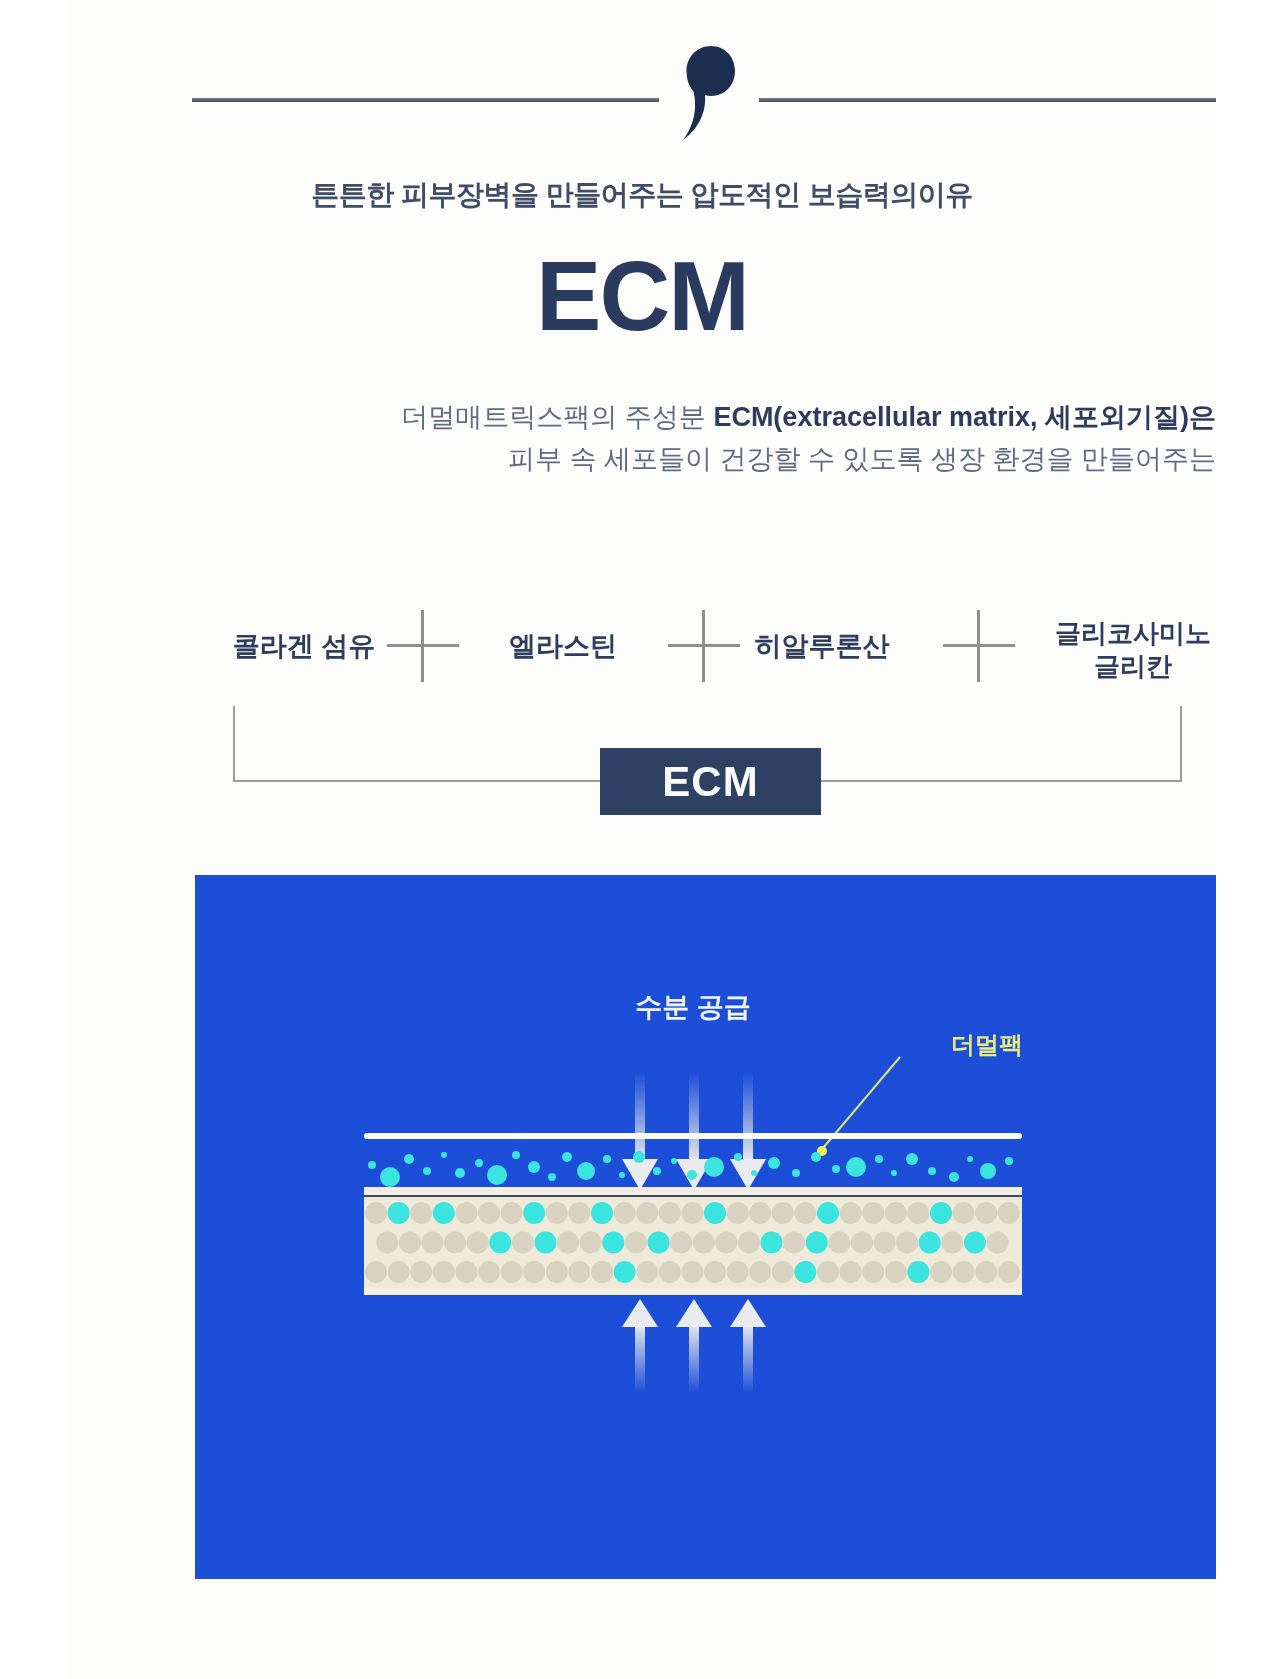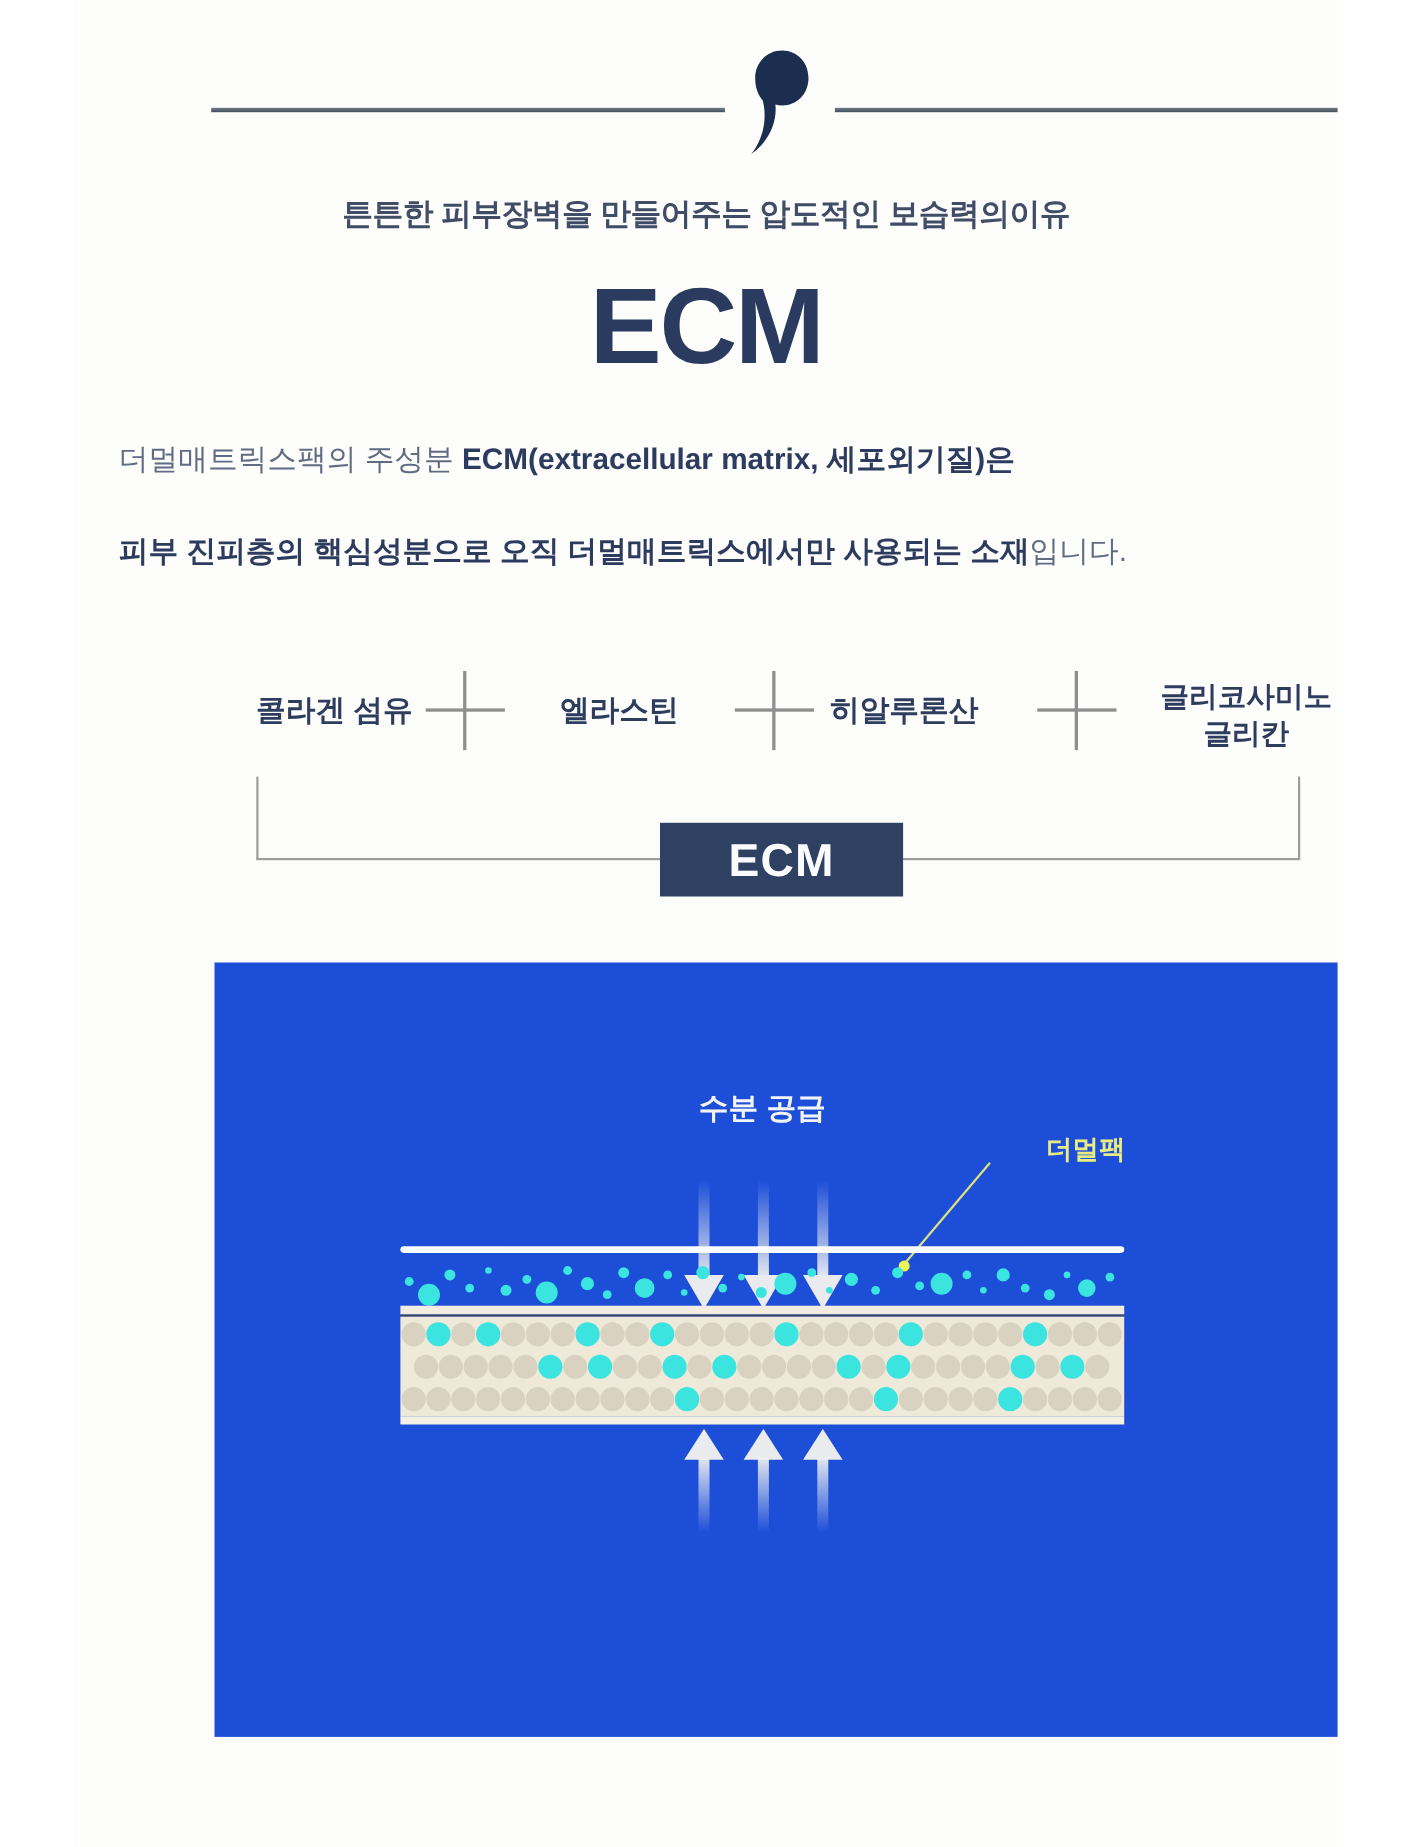--- a/index.html
+++ b/index.html
@@ -12,21 +12,21 @@
   
   .divider{height:4px;background:linear-gradient(#707b86,#45515d);}
   .divider.left{left:124px;top:98px;width:467px;}
   .divider.right{left:691px;top:98px;width:466px;}
   .comma-wrap{left:606px;top:44px;width:66px;height:100px;}
   
   .heading{left:0;right:0;top:176px;text-align:center;font-size:28px;font-weight:bold;
     color:#414d66;letter-spacing:-0.5px;}
   .ecm-title{left:0;right:0;top:240px;text-align:center;font-size:98px;font-weight:bold;
     color:#2b3b60;letter-spacing:-2px;}
-  .paragraph{left:0;right:0;top:396px;text-align:left;font-size:27px;line-height:42px;
+  .paragraph{left:0;right:0;top:396px;text-align:right;font-size:27px;line-height:42px;
     color:#616c83;padding-left:40px;}
   .paragraph b{color:#2d3b5e;}
   
   .comp-label{font-size:27px;font-weight:bold;color:#2e3c5e;text-align:center;
     transform:translate(-50%,-50%);white-space:nowrap;}
   .comp-label.two-line{line-height:33px;font-size:26px;}
   .plus{width:72px;height:72px;transform:translate(-50%,-50%);}
   .plus::before{content:"";position:absolute;left:0;top:34px;width:72px;height:3px;background:#8f8f8f;}
   .plus::after{content:"";position:absolute;left:34px;top:0;width:3px;height:72px;background:#8f8f8f;}
   
@@ -62,22 +62,21 @@
         C34 52 31.8 51.7 29.9 51.1 C31.5 66 25 84 8 96
         C19 82 22.5 64 18.5 47.5 C14 42.5 11.5 35.2 11.5 27 C11.5 13 22 2 36 2 Z"></path>
     </svg>
   </div>
   <div class="abs divider right"></div>
 
   <div class="abs heading">튼튼한 피부장벽을 만들어주는 압도적인 보습력의이유</div>
   <div class="abs ecm-title">ECM</div>
   <div class="abs paragraph">
     <span><span>더멀매트릭스팩의 주성분 </span><b>ECM(extracellular matrix, 세포외기질)은</b></span><br>
-    <br>
-    <span><b>피부 진피층의 핵심성분으로 오직 더멀매트릭스에서만 사용되는 소재</b><span>입니다.</span></span>
+    <span>피부 속 세포들이 건강할 수 있도록 생장 환경을 만들어주는</span><br>
   </div>
 
   <div class="abs comp-label" style="left:236px;top:646px;">콜라겐 섬유</div>
   <div class="abs plus" style="left:355px;top:646px;"></div>
   <div class="abs comp-label" style="left:495px;top:646px;">엘라스틴</div>
   <div class="abs plus" style="left:636px;top:646px;"></div>
   <div class="abs comp-label" style="left:754px;top:646px;">히알루론산</div>
   <div class="abs plus" style="left:911px;top:646px;"></div>
   <div class="abs comp-label two-line" style="left:1065px;top:650px;">
     <span>글리코사미노</span><br><span>글리칸</span>

